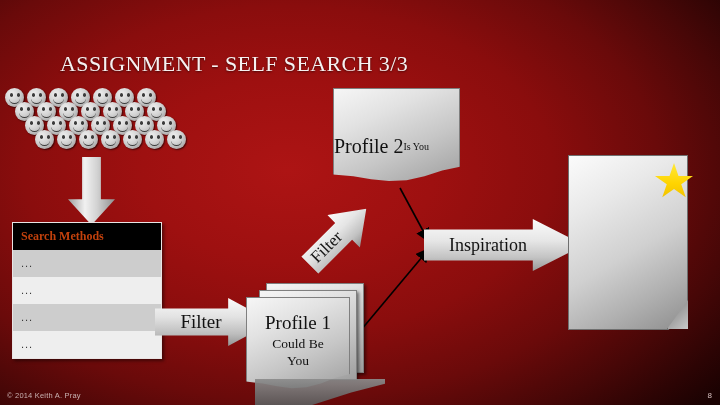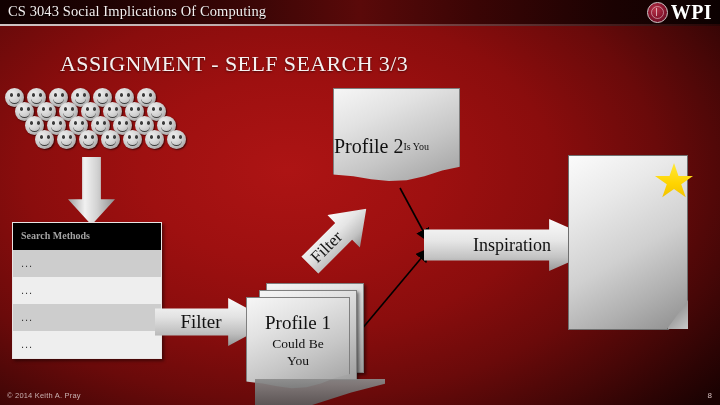--- a/index.html
+++ b/index.html
@@ -89,21 +89,21 @@
     filter:drop-shadow(2px 2px 2px rgba(0,0,0,.55));
   }
 
   
   #tbl{
     position:absolute;left:12px;top:222px;width:148px;
     border:1px solid #e9e4e4;background:#fff;
     box-shadow:2px 2px 3px rgba(0,0,0,.45);
   }
   #tblhead{
-    background:#000;color:#a3a3a3;font-weight:bold;font-size:10px;
+    background:#000;color:#c2410c;font-weight:bold;font-size:12px;
     padding:5px 8px 6px;line-height:16px;
   }
   .trow{
     font-family:"Liberation Sans",sans-serif;font-size:11px;color:#3a3a3a;
     padding:7px 8px 8px;letter-spacing:1px;
   }
   .trow.alt{background:#cdcdcd;}
   .trow.plain{background:#eeeeee;}
 
   
@@ -122,21 +122,21 @@
     filter:drop-shadow(2px 2px 2px rgba(0,0,0,.5));
     box-shadow:none;
     font-size:19px;padding-right:26px;
   }
   #inspiration{
     left:424px;top:219px;width:128px;height:52px;border:none;
     background:linear-gradient(180deg,#fbfbfb 0%,#e6e6e6 42%,#c3c3c3 74%,#989898 100%);
     clip-path:polygon(0% 20%,68% 20%,68% 0%,100% 50%,68% 100%,68% 80%,0% 80%);
     filter:drop-shadow(2px 2px 2px rgba(0,0,0,.5));
     box-shadow:none;
-    font-size:18px;padding-right:32px;padding-left:24px;
+    font-size:18px;padding-right:32px;
   }
   
   #filter2wrap{position:absolute;left:296px;top:196px;width:84px;height:84px;}
   #filter2arrow{
     position:absolute;left:2px;top:18px;width:80px;height:46px;
     background:linear-gradient(180deg,#fbfbfb 0%,#e5e5e5 42%,#c1c1c1 75%,#8f8f8f 100%);
     clip-path:polygon(0% 24%,60% 24%,60% 0%,100% 50%,60% 100%,60% 76%,0% 76%);
     transform:rotate(-45deg);transform-origin:50% 50%;
     filter:drop-shadow(2px 2px 2px rgba(0,0,0,.5));
   }
@@ -202,27 +202,20 @@
   }
 
   
   #connectors{position:absolute;left:0;top:0;width:720px;height:405px;pointer-events:none;}
 </style>
 </head>
 <body>
 
 <div id="slide">
 
-  <div id="hdrband">
-    <div id="hdrtitle">CS 3043 Social Implications Of Computing</div>
-    <div id="wpi">
-      <div class="seal"></div>
-      <div id="wpitext">WPI</div>
-    </div>
-  </div>
 
   <div id="stitle">ASSIGNMENT - SELF SEARCH 3/3</div>
 
   <div id="people">
       <div class="face" style="left: 0px; top: 0px; z-index: 1;">
         <i></i>
         <b></b>
         <s></s>
       </div>
       <div class="face" style="left: 22px; top: 0px; z-index: 1;">

